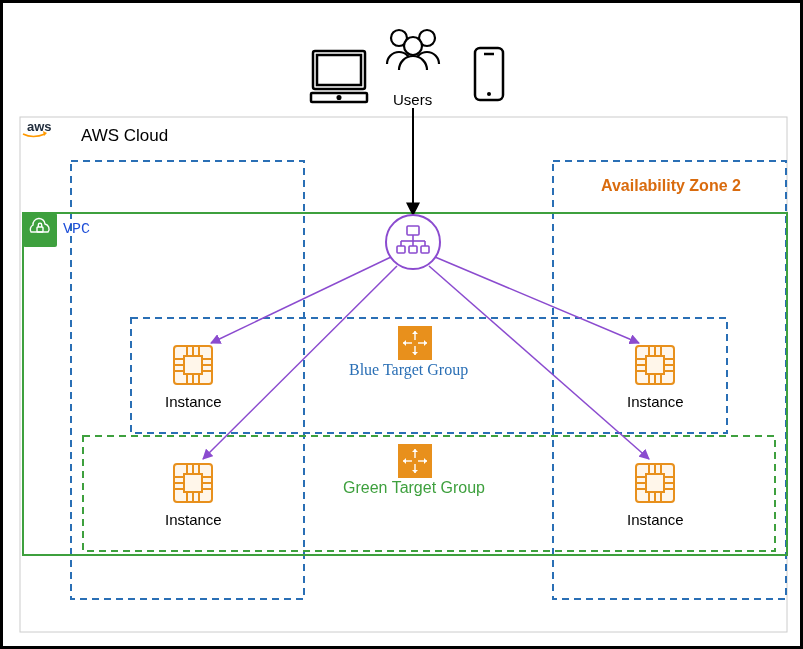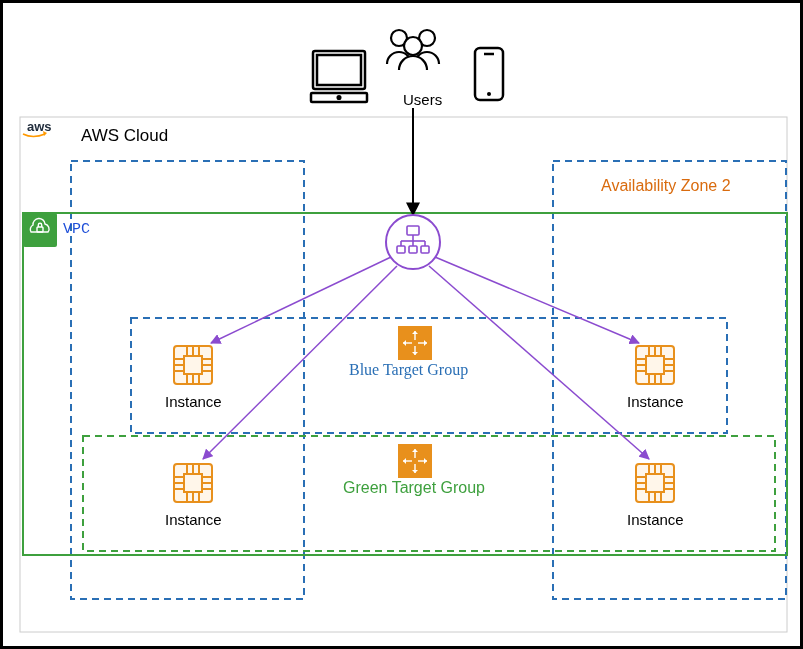--- a/index.html
+++ b/index.html
@@ -198,24 +198,24 @@
       <line x1="-5" y1="-21" x2="5" y2="-21"></line>
       <circle cx="0" cy="19" r="2" fill="#000" stroke="none"></circle>
     </g>
 
     <text x="24" y="128" font-size="13" font-family="Arial" fill="#232f3e" font-weight="bold">aws</text>
     <path d="M 20 131 q 10 5 22 0" stroke="#ff9900" stroke-width="1.6" fill="none"></path>
     <path d="M 40 128 l 4 2 l -3 3" fill="#ff9900"></path>
 
   </svg>
 
-  <div class="abs label" style="left:400px; top:88px;">Users</div>
+  <div class="abs label" style="left:390px; top:88px;">Users</div>
   <div class="abs cloud-label" style="left:78px; top:123px;">AWS Cloud</div>
   <div class="abs vpc-label" style="left:60px; top:218px;">VPC</div>
-  <div class="abs az-label" style="left:598px; top:174px;">Availability Zone 2</div>
+  <div class="abs az-label" style="left:598px; top:174px;font-weight:bold;">Availability Zone 2</div>
   <div class="abs blue-label" style="left:346px; top:358px;font-family:Liberation Serif, serif;">Blue Target Group</div>
   <div class="abs green-label" style="left:340px; top:476px;">Green Target Group</div>
 
   <div class="abs label" style="left:162px; top:390px;">Instance</div>
   <div class="abs label" style="left:624px; top:390px;">Instance</div>
   <div class="abs label" style="left:162px; top:508px;">Instance</div>
   <div class="abs label" style="left:624px; top:508px;">Instance</div>
 
   <div class="abs" style="left:383px; top:212px; width:54px; height:54px;"></div>
   <div class="abs" style="left:380px; top:18px; width:60px; height:60px;"></div>

